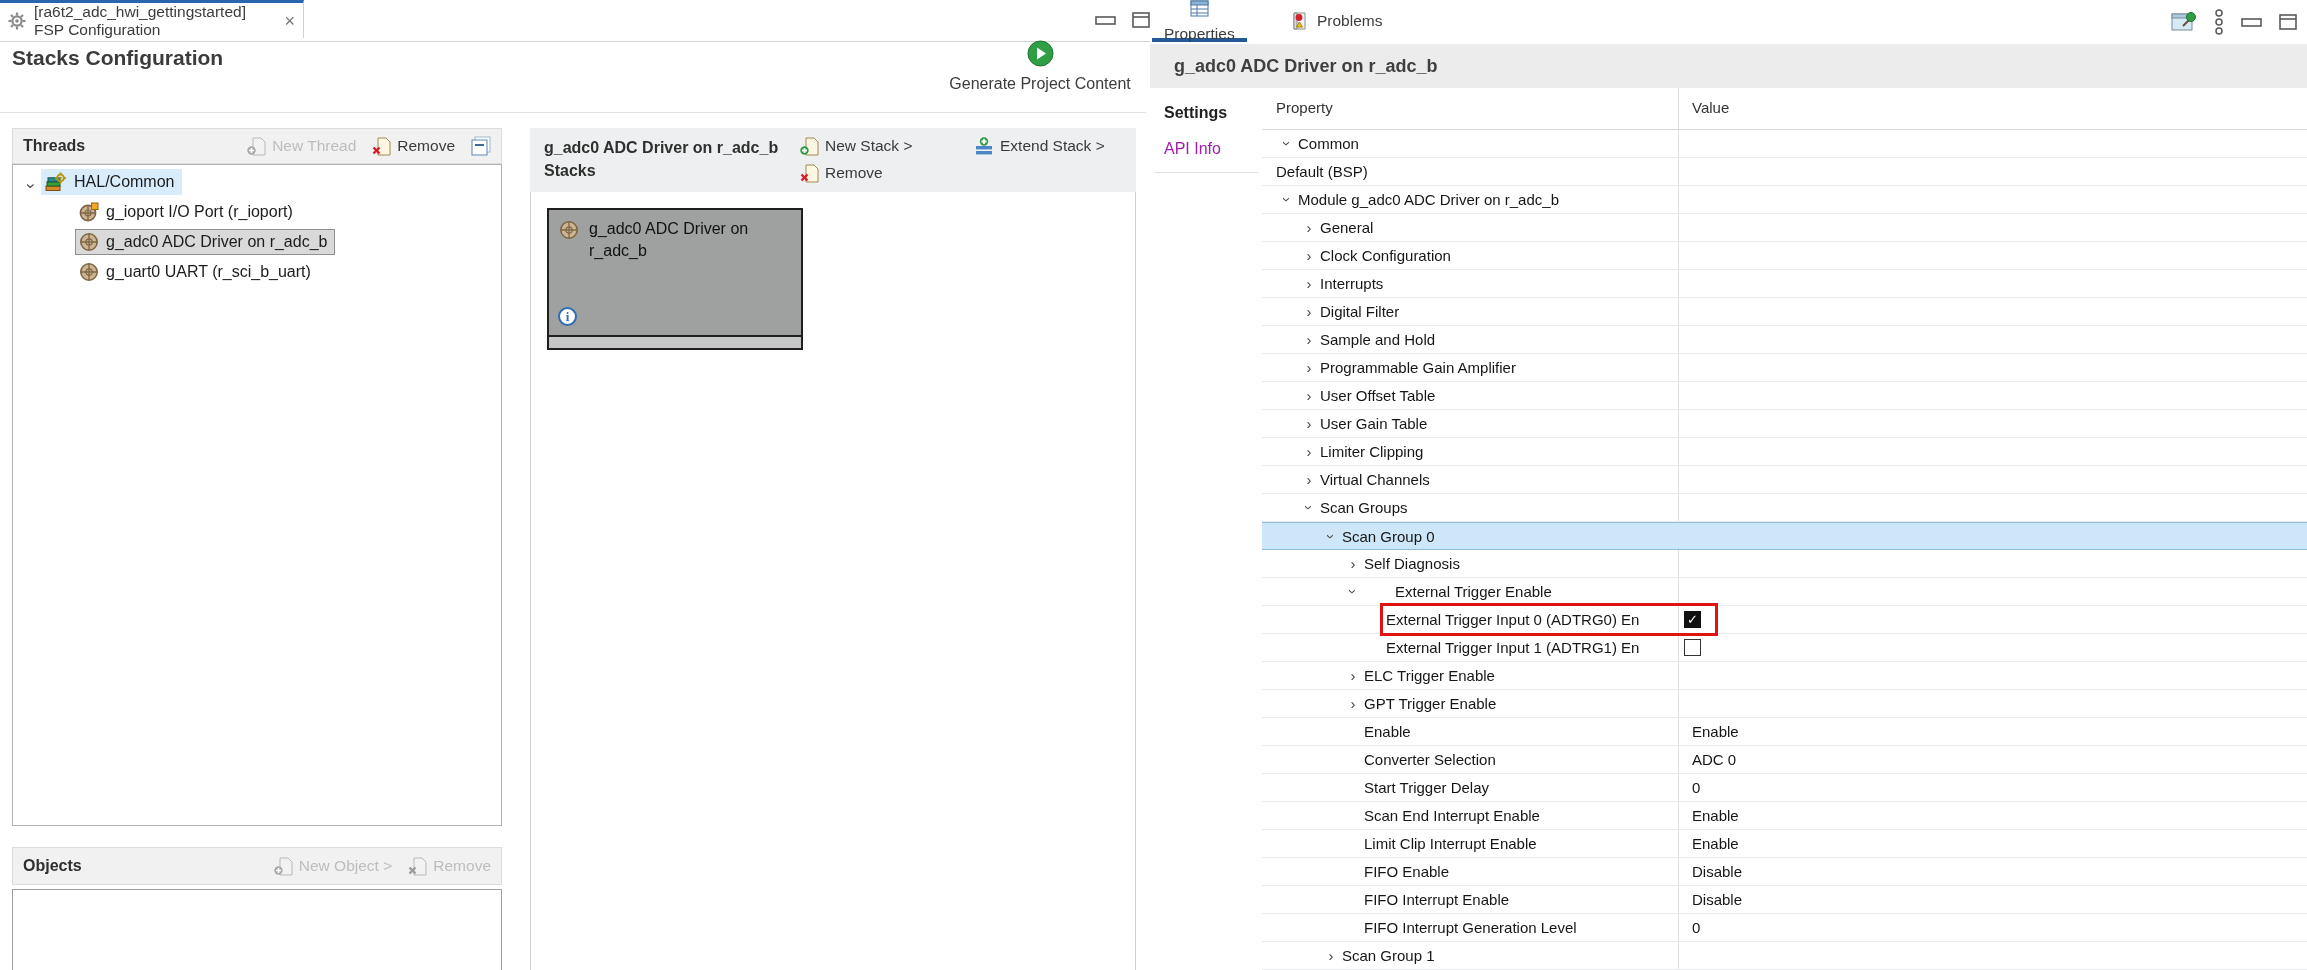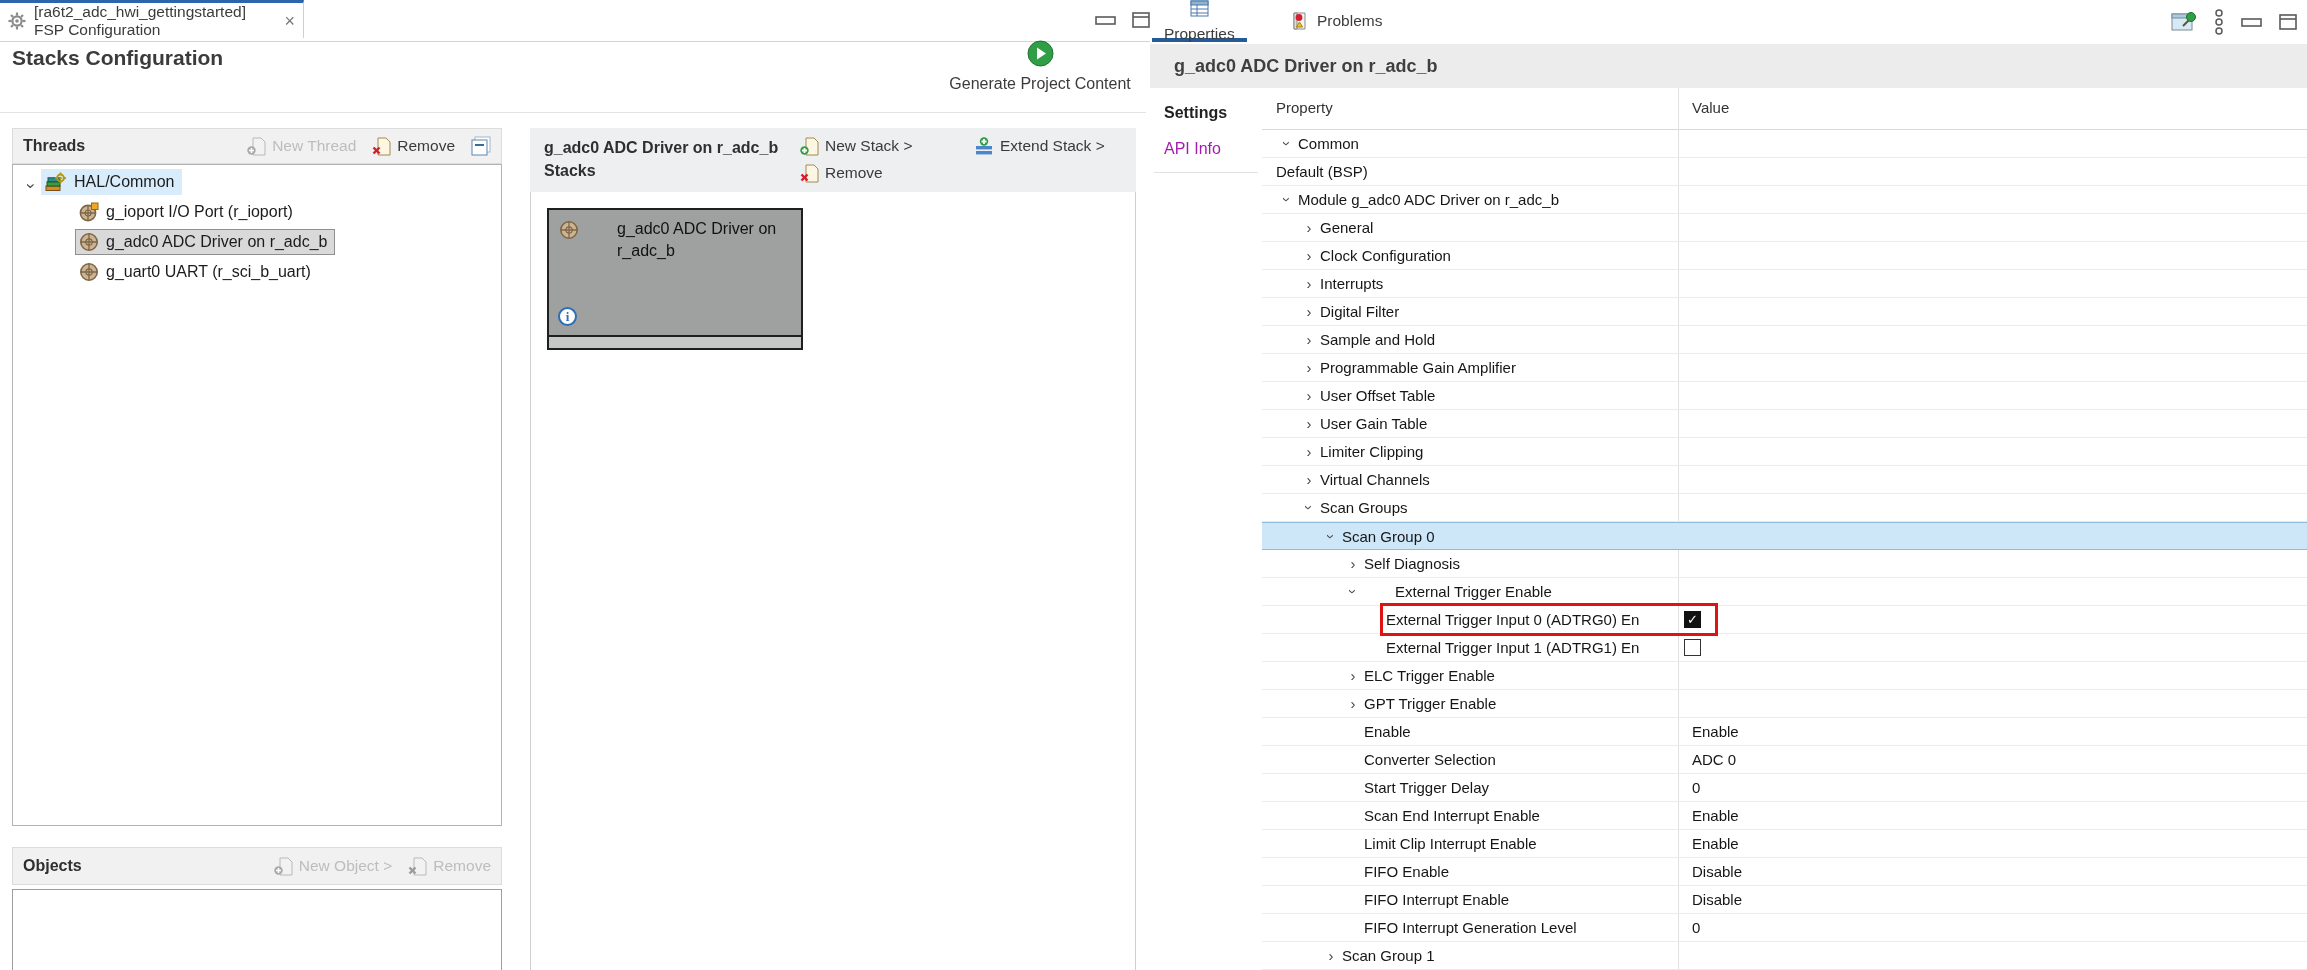--- a/index.html
+++ b/index.html
@@ -38,21 +38,21 @@
   #objects-box{position:absolute;left:12px;top:889px;width:490px;height:100px;background:#fff;border:1px solid #9e9e9e;box-sizing:border-box;}
 
   #stacks-hdr{position:absolute;left:530px;top:128px;width:606px;height:64px;background:#edeff0;box-sizing:border-box;}
   #stacks-hdr .stitle{position:absolute;left:14px;top:8px;width:256px;font-size:16px;font-weight:bold;color:#2f2f2f;line-height:23px;}
   .sbtn{position:absolute;display:flex;gap:6px;font-size:15.5px;color:#3a3a3a;cursor:pointer;white-space:nowrap;}
   #btn-newstack{left:270px;top:9px;}
   #btn-extend{left:444px;top:9px;}
   #btn-rmstack{left:270px;top:36px;}
   #stacks-canvas{position:absolute;left:530px;top:192px;width:606px;height:778px;background:#fff;border-left:1px solid #cfcfcf;border-right:1px solid #cfcfcf;box-sizing:border-box;}
   #stack-card{position:absolute;left:16px;top:16px;width:256px;height:142px;background:#9fa1a1;border:2px solid #1f1f1f;box-sizing:border-box;cursor:pointer;}
-  #stack-card .cardtext{position:absolute;left:40px;top:8px;font-size:16px;color:#111;line-height:22px;margin-left:28px;}
+  #stack-card .cardtext{position:absolute;left:40px;top:8px;font-size:16px;color:#111;line-height:22px;}
   #stack-card .cardicon{position:absolute;left:10px;top:10px;}
   #stack-card .info{position:absolute;left:9px;bottom:22px;width:19px;height:19px;border-radius:50%;background:#fdfdfd;border:2px solid #2f6db5;box-sizing:border-box;
                     color:#2f6db5;font-size:13px;font-weight:bold;text-align:center;line-height:15px;font-family:"Liberation Serif",serif;}
   #stack-card .cardfoot{position:absolute;left:0;bottom:0;width:100%;height:13px;background:#c6c8c8;border-top:2px solid #1f1f1f;box-sizing:border-box;}
 
   
   #props{position:absolute;left:1150px;top:0;width:1157px;height:970px;background:#fff;}
   #props .tabbar2{position:absolute;left:0;top:0;width:100%;height:42px;background:#fff;}
   .vtab{position:absolute;top:0;height:42px;display:flex;align-items:center;gap:8px;font-size:15.5px;color:#3c3c3c;padding:0 12px;box-sizing:border-box;cursor:pointer;}
   .vtab.active{font-weight:normal;border-bottom:4px solid #235a97;flex-direction:column;}

